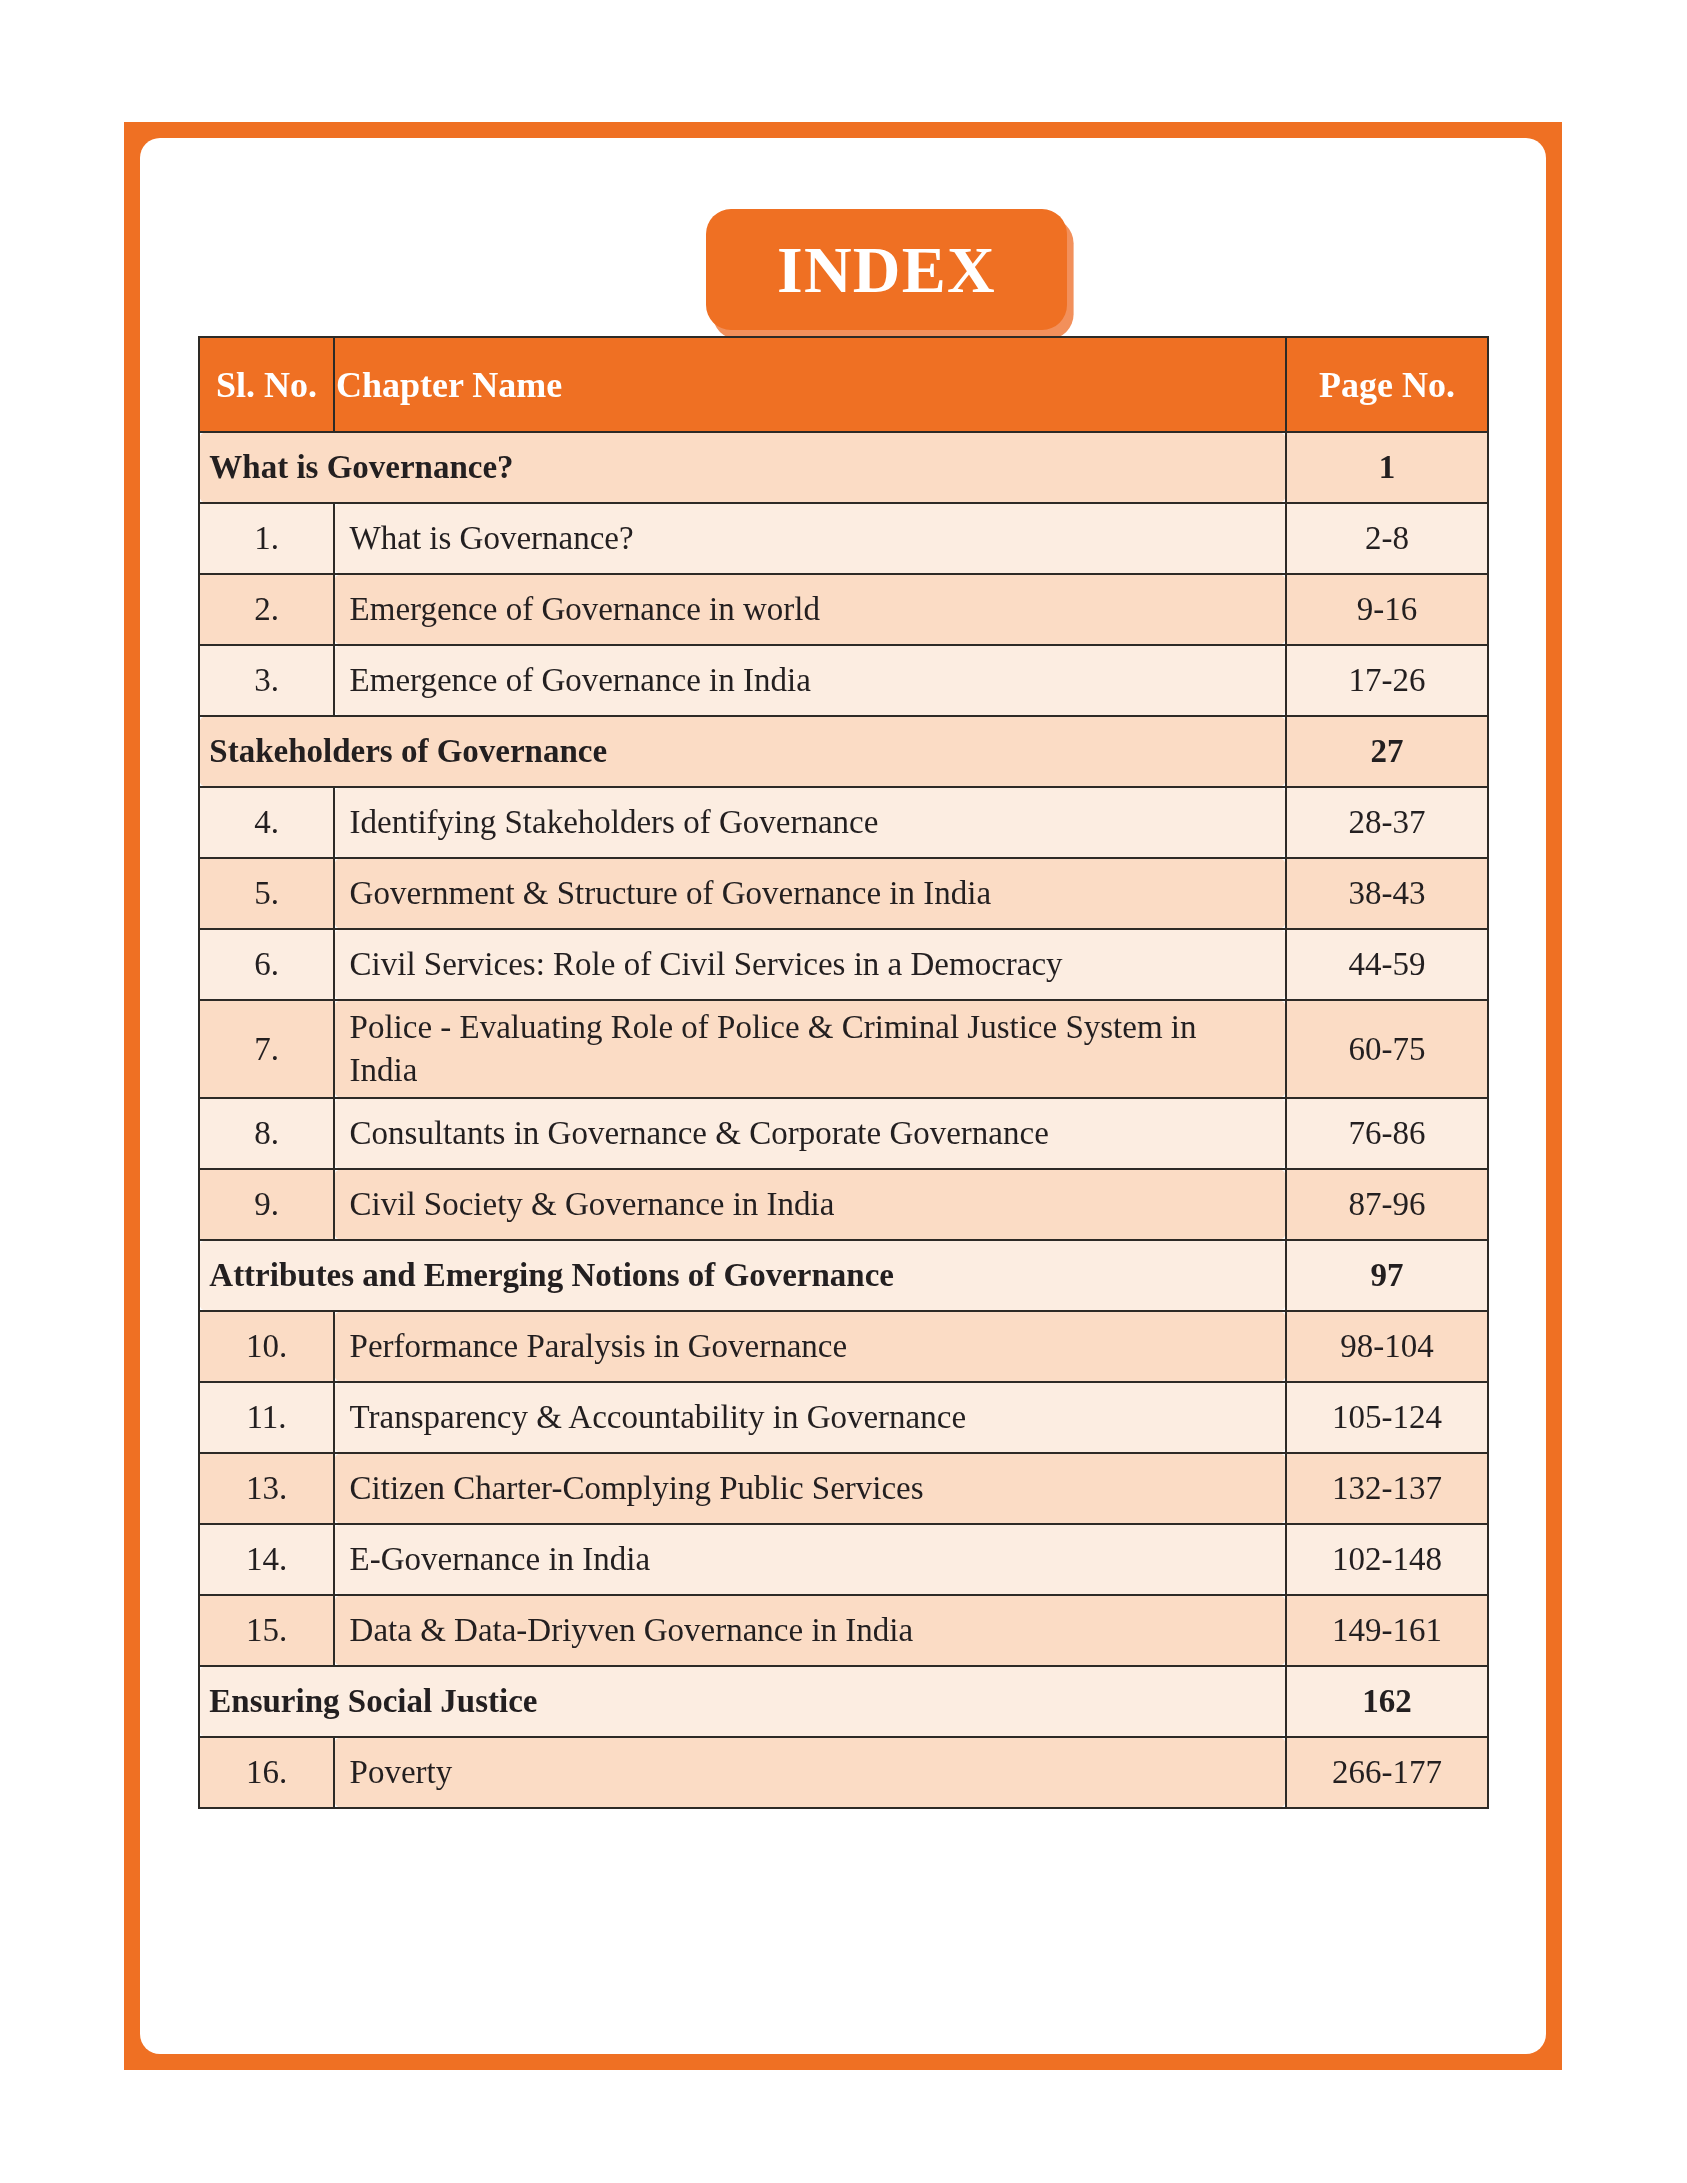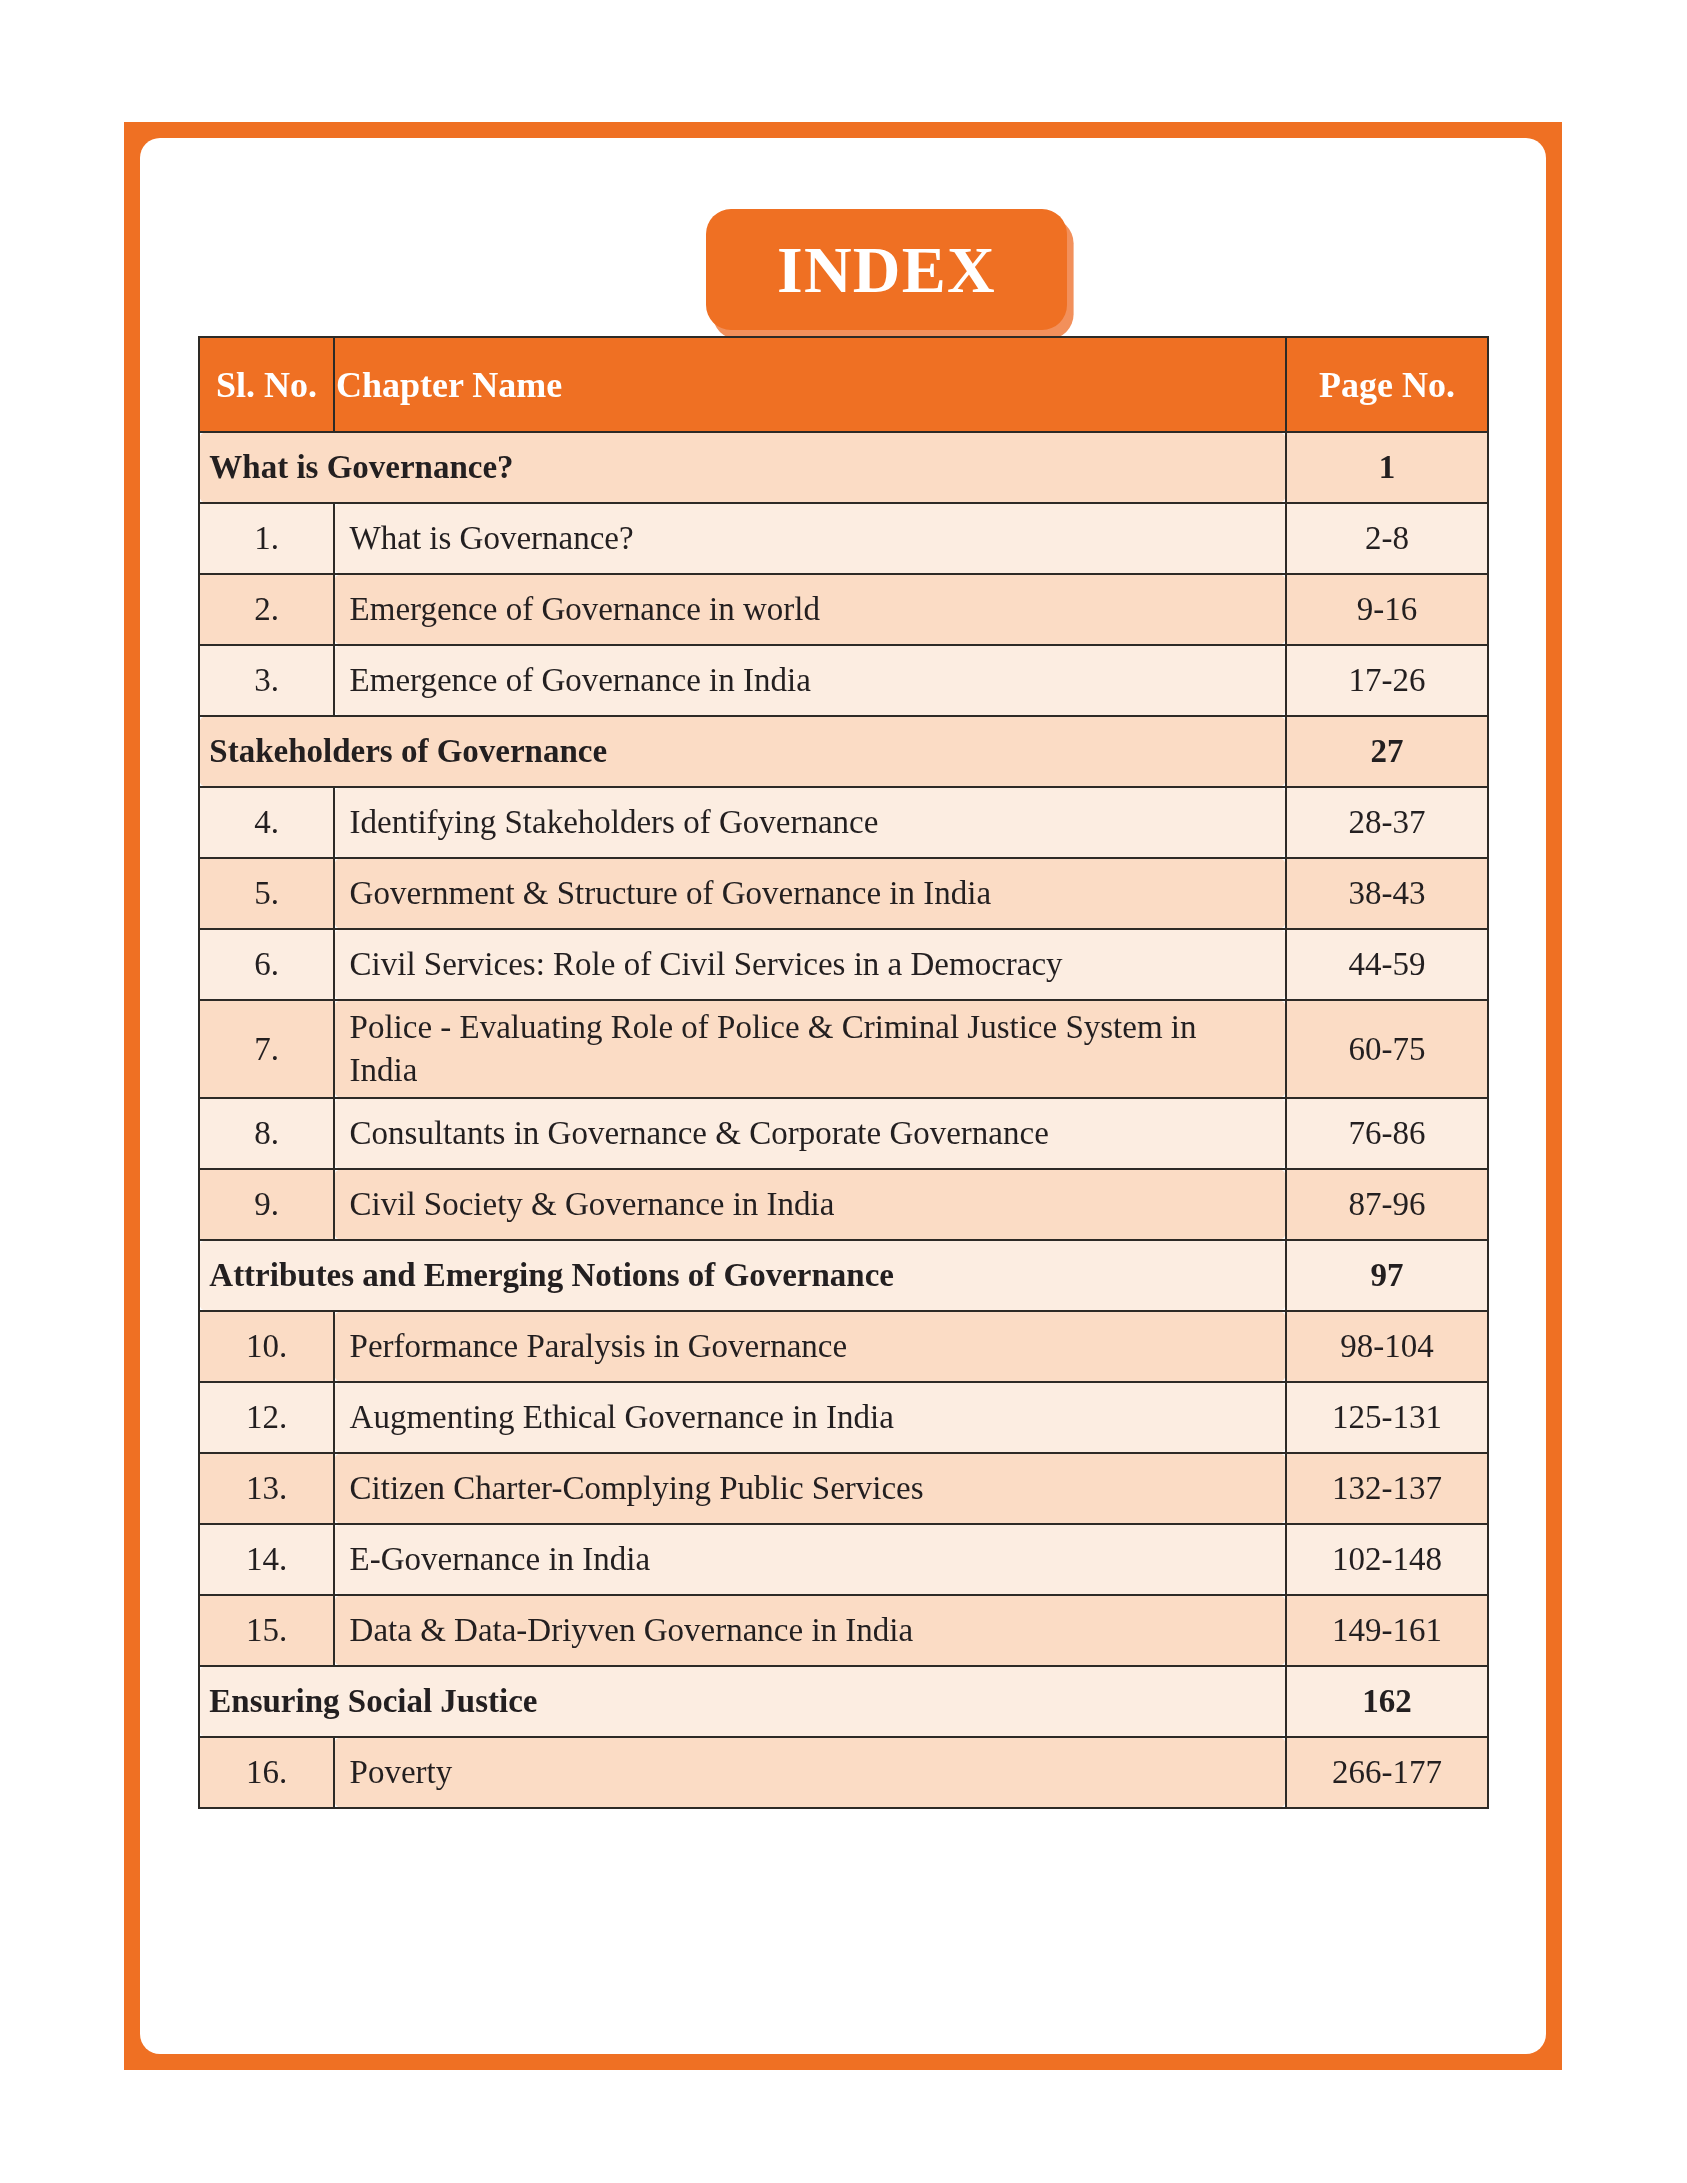--- a/index.html
+++ b/index.html
@@ -170,23 +170,23 @@
     <tr class="section">
       <td class="title" colspan="2">Attributes and Emerging Notions of Governance</td>
       <td class="page">97</td>
     </tr>
     <tr>
       <td class="sl">10.</td>
       <td class="title">Performance Paralysis in Governance</td>
       <td class="page">98-104</td>
     </tr>
     <tr>
-      <td class="sl">12.</td>
-      <td class="title">Augmenting Ethical Governance in India</td>
-      <td class="page">125-131</td>
+      <td class="sl">11.</td>
+      <td class="title">Transparency &amp; Accountability in Governance</td>
+      <td class="page">105-124</td>
     </tr>
     <tr>
       <td class="sl">13.</td>
       <td class="title">Citizen Charter-Complying Public Services</td>
       <td class="page">132-137</td>
     </tr>
     <tr>
       <td class="sl">14.</td>
       <td class="title">E-Governance in India</td>
       <td class="page">102-148</td>

